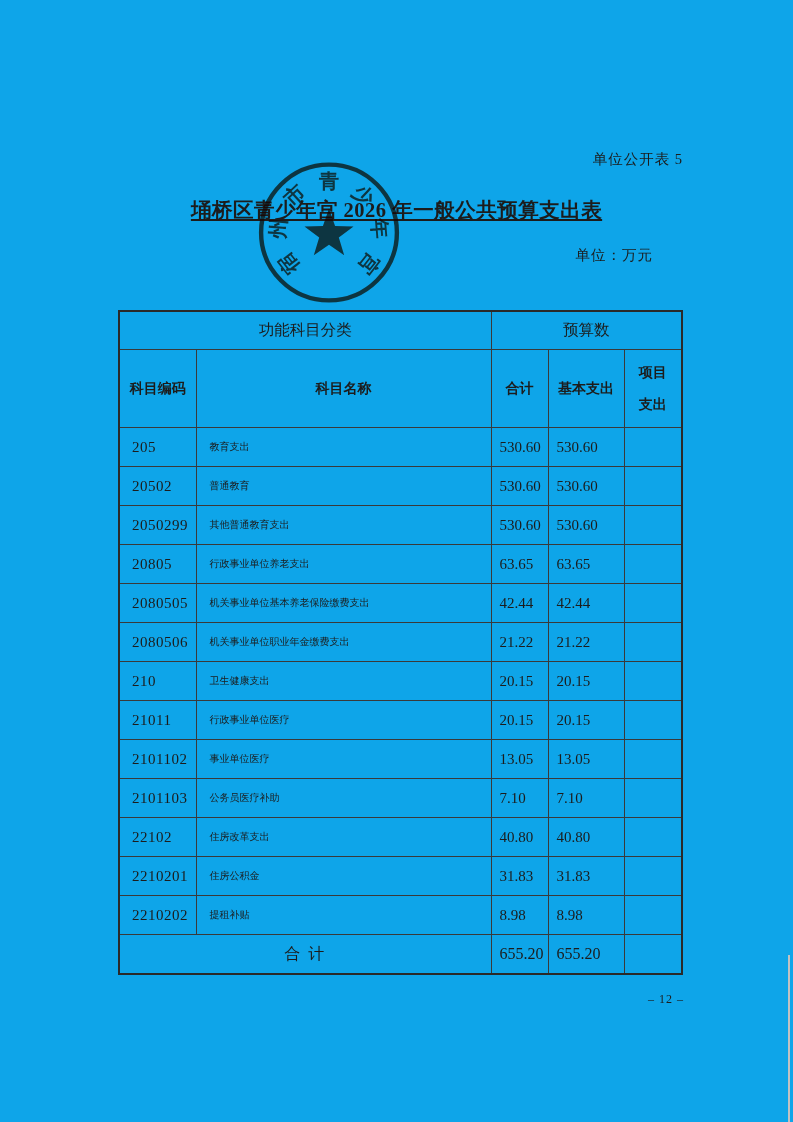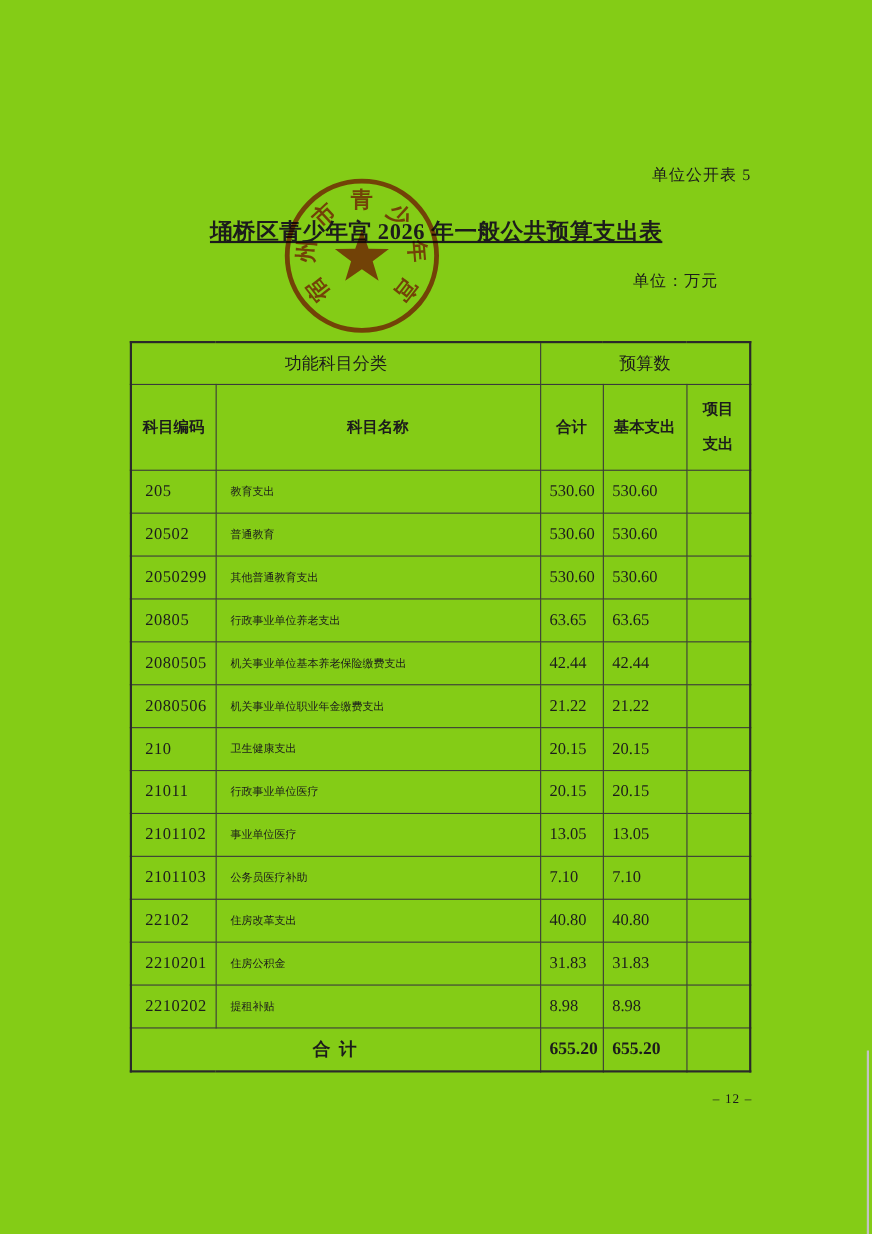--- a/index.html
+++ b/index.html
@@ -4,21 +4,21 @@
 <style>
   html,body{margin:0;padding:0;}
   body{
     background:#e8e8e8;
     font-family:"Liberation Serif","DejaVu Serif",serif;
   }
   .page{
     position:relative;
     width:793px;height:1122px;
     margin:0 auto;
-    background:#84cc16;
+    background:#0ea5e9;
     color:#1c1c1c;
     overflow:hidden;
   }
   .doc-label{
     position:absolute;top:150px;right:110px;
     font-size:14.5px;letter-spacing:1px;
   }
   .doc-title{
     position:absolute;top:196px;left:0;width:793px;
     text-align:center;
@@ -66,21 +66,21 @@
     white-space:nowrap;
   }
   .budget-table{border:2px solid #2a2a2a;}
   .budget-table thead tr.h1 th{height:37px;font-size:15.5px;font-weight:normal;text-align:center;}
   .budget-table thead tr.h2 th{height:77px;font-size:14px;font-weight:bold;text-align:center;}
   .budget-table thead th.two-line{white-space:pre-line;line-height:2.25;}
   .budget-table tbody td{height:38px;font-size:15px;}
   .budget-table td.code{padding-left:12px;letter-spacing:0.5px;}
   .budget-table td.name{padding-left:13px;font-size:10px;}
   .budget-table td.num{padding-left:8px;}
-  .budget-table tr.total-row td{font-weight:bold;height:38px;}
+  .budget-table tr.total-row td{font-weight:normal;height:38px;}
   .budget-table tr.total-row td.total-label{
     text-align:center;font-size:16px;letter-spacing:2px;
   }
   .page-number{
     position:absolute;top:992px;right:109px;
     font-size:12px;letter-spacing:1px;
   }
   .scan-edge{
     position:absolute;left:788px;top:955px;width:2px;height:167px;
     background:#c2c2c2;

